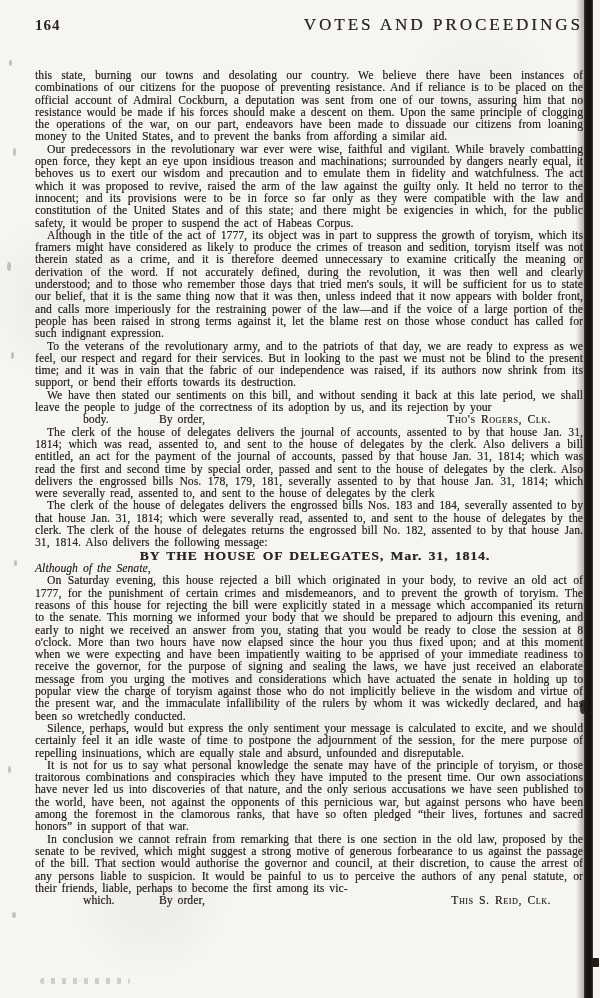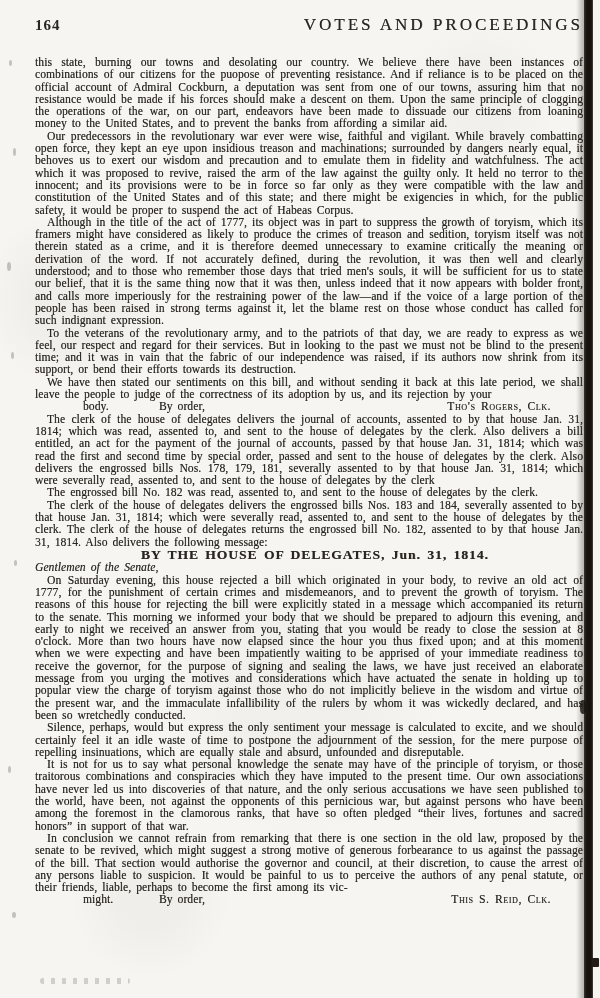--- a/index.html
+++ b/index.html
@@ -25,21 +25,21 @@
   .page-inner {
     position: absolute;
     left: 35px; top: 15px;
     width: 548px;
     color: #2a251f;
   }
 
   .header-row {
     position: relative;
     height: 22px;
-    margin-bottom: 19px;
+    margin-bottom: 32px;
   }
   .page-number {
     position: absolute; left: 0; top: 2px;
     font-size: 15px; font-weight: bold;
     letter-spacing: 1px;
   }
   .page-title {
     position: absolute; left: 16px; right: 0; top: 0;
     text-align: right;
     font-size: 17px; font-weight: normal;
@@ -143,38 +143,37 @@
     <p>We have then stated our sentiments on this bill, and without sending it back at this late period, we shall leave the people to judge of the correctness of its adoption by us, and its rejection by your</p>
 
     <div class="signoff">
       <span class="s-left">body.</span>
       <span class="s-center">By order,</span>
       <span class="s-right">Tho's Rogers, Clk.</span>
     </div>
 
     <p>The clerk of the house of delegates delivers the journal of accounts, assented to by that house Jan. 31, 1814; which was read, assented to, and sent to the house of delegates by the clerk. Also delivers a bill entitled, an act for the payment of the journal of accounts, passed by that house Jan. 31, 1814; which was read the first and second time by special order, passed and sent to the house of delegates by the clerk. Also delivers the engrossed bills Nos. 178, 179, 181, severally assented to by that house Jan. 31, 1814; which were severally read, assented to, and sent to the house of delegates by the clerk</p>
 
-    <p>The engrossed bill No. 182 was read, assented to, and sent to the house of delegates by the clerk.</p>
 
     <p>The clerk of the house of delegates delivers the engrossed bills Nos. 183 and 184, severally assented to by that house Jan. 31, 1814; which were severally read, assented to, and sent to the house of delegates by the clerk. The clerk of the house of delegates returns the engrossed bill No. 182, assented to by that house Jan. 31, 1814. Also delivers the following message:</p>
 
-    <p class="message-heading">BY THE HOUSE OF DELEGATES, Jun. 31, 1814.</p>
+    <p class="message-heading">BY THE HOUSE OF DELEGATES, Mar. 31, 1814.</p>
 
-    <p class="no-indent salutation">Gentlemen of the Senate,</p>
+    <p class="no-indent salutation">Although of the Senate,</p>
 
     <p>On Saturday evening, this house rejected a bill which originated in your body, to revive an old act of 1777, for the punishment of certain crimes and misdemeanors, and to prevent the growth of toryism. The reasons of this house for rejecting the bill were explicitly stated in a message which accompanied its return to the senate. This morning we informed your body that we should be prepared to adjourn this evening, and early to night we received an answer from you, stating that you would be ready to close the session at 8 o'clock. More than two hours have now elapsed since the hour you thus fixed upon; and at this moment when we were expecting and have been impatiently waiting to be apprised of your immediate readiness to receive the governor, for the purpose of signing and sealing the laws, we have just received an elaborate message from you urging the motives and considerations which have actuated the senate in holding up to popular view the charge of toryism against those who do not implicitly believe in the wisdom and virtue of the present war, and the immaculate infallibility of the rulers by whom it was wickedly declared, and has been so wretchedly conducted.</p>
 
     <p>Silence, perhaps, would but express the only sentiment your message is calculated to excite, and we should certainly feel it an idle waste of time to postpone the adjournment of the session, for the mere purpose of repelling insinuations, which are equally stale and absurd, unfounded and disreputable.</p>
 
     <p>It is not for us to say what personal knowledge the senate may have of the principle of toryism, or those traitorous combinations and conspiracies which they have imputed to the present time. Our own associations have never led us into discoveries of that nature, and the only serious accusations we have seen published to the world, have been, not against the opponents of this pernicious war, but against persons who have been among the foremost in the clamorous ranks, that have so often pledged “their lives, fortunes and sacred honors” in support of that war.</p>
 
     <p>In conclusion we cannot refrain from remarking that there is one section in the old law, proposed by the senate to be revived, which might suggest a strong motive of generous forbearance to us against the passage of the bill. That section would authorise the governor and council, at their discretion, to cause the arrest of any persons liable to suspicion. It would be painful to us to perceive the authors of any penal statute, or their friends, liable, perhaps to become the first among its vic-</p>
 
     <div class="signoff">
-      <span class="s-left">might.</span>
+      <span class="s-left">which.</span>
       <span class="s-center">By order,</span>
       <span class="s-right">This S. Reid, Clk.</span>
     </div>
 
   </div>
 </div>
 
 <div class="gutter-fade"></div>
 <div class="gutter-band"></div>
 <div class="gutter-blob-1"></div>

